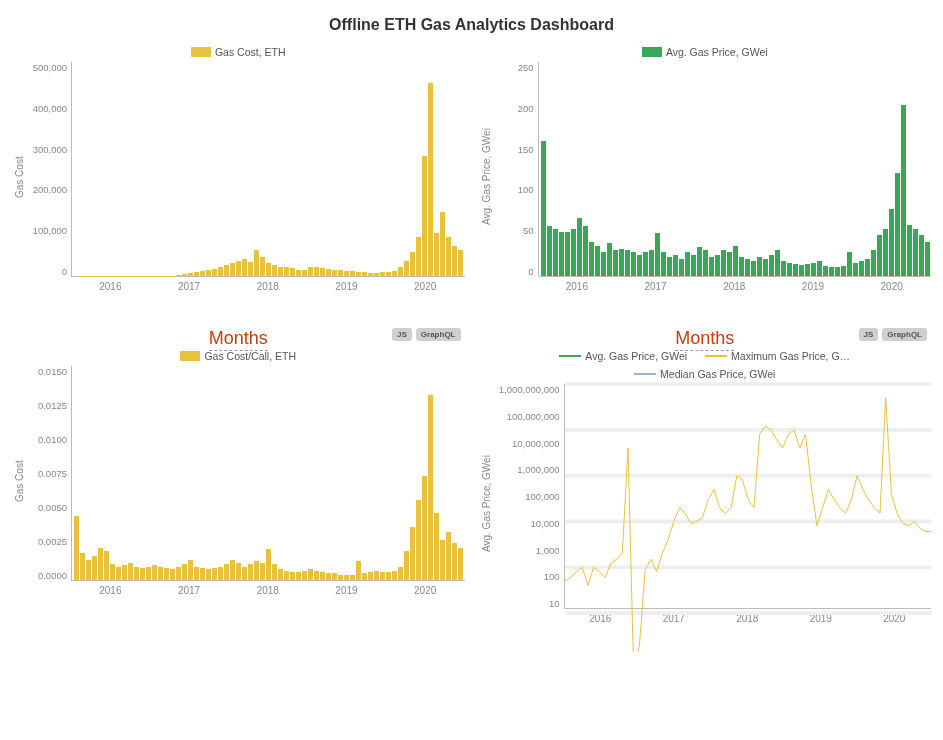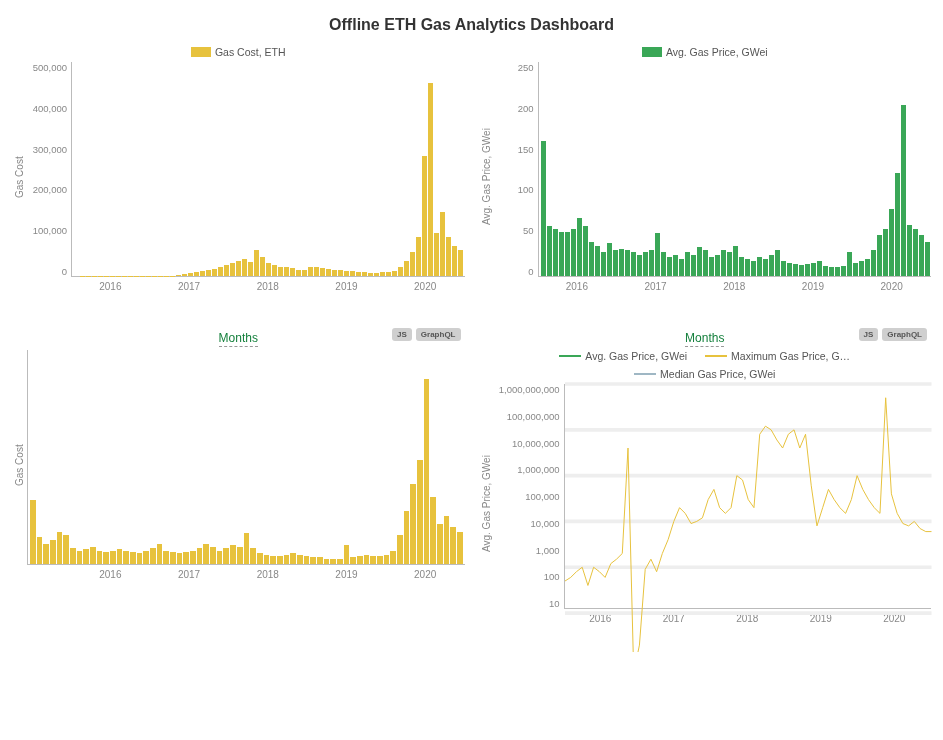--- a/index.html
+++ b/index.html
@@ -16,21 +16,21 @@
   .y-title { writing-mode: vertical-rl; transform: rotate(180deg); text-align: center; font-size: 10px; color: #888; padding: 0 2px; }
   .plot-col { flex: 1 1 auto; display: flex; flex-direction: column; }
   .plot-row { flex: 1 1 auto; display: flex; }
   .y-ticks { display: flex; flex-direction: column; justify-content: space-between; align-items: flex-end; font-size: 9.5px; color: #888; padding-right: 4px; min-width: 44px; }
   .plot { flex: 1 1 auto; border-left: 1px solid #bbb; border-bottom: 1px solid #bbb; position: relative; overflow: visible; }
   .bars { position: absolute; inset: 0; display: flex; align-items: flex-end; gap: 1px; padding: 0 2px; }
   .bar { flex: 1 1 0; }
   .x-ticks { display: flex; font-size: 10px; color: #888; padding-left: 44px; margin-top: 4px; }
   .x-ticks span { flex: 1; text-align: center; }
   .footer-row { display: flex; align-items: center; justify-content: center; position: relative; margin-top: 14px; height: 22px; }
-  .months-link { font-size: 12px; color: #15803d; text-decoration: none; border-bottom: 1px dashed #999; padding-bottom: 1px; }
+  .months-link { font-size: 18px; color: #c2410c; text-decoration: none; border-bottom: 1px dashed #999; padding-bottom: 1px; }
   .badges { position: absolute; right: 4px; top: 0; display: flex; gap: 4px; }
   .badge { font-size: 8px; font-weight: 700; background: #cfcfcf; color: #555; padding: 2px 5px; border-radius: 3px; }
   svg.lines { position: absolute; inset: 0; overflow: visible; }
   .grid-h line { stroke: #eee; stroke-width: 1; }
   .big .chart-wrap { height: 240px; }
   .y-ticks.wide { min-width: 70px; }
 </style>
 </head>
 <body>
 
@@ -239,24 +239,39 @@
   </div>
 
   <div class="panel">
     <div class="footer-row">
       <a href="#" class="months-link">Months</a>
       <div class="badges">
         <span class="badge">JS</span>
         <span class="badge">GraphQL</span>
       </div>
     </div>
+    <div class="legend">
+      <span class="legend-item">
+        <span class="legend-swatch" style="background:#e7c23d"></span>
+        <span>Gas Cost/Call, ETH</span>
+      </span>
+    </div>
     <div class="chart-wrap">
       <div class="y-title">Gas Cost</div>
       <div class="plot-col">
         <div class="plot-row">
+          <div class="y-ticks" id="yticks-2">
+              <span>0.0150</span>
+              <span>0.0125</span>
+              <span>0.0100</span>
+              <span>0.0075</span>
+              <span>0.0050</span>
+              <span>0.0025</span>
+              <span>0.0000</span>
+            </div>
           <div class="plot">
             <div class="bars" id="bars-2">
                 <div class="bar" style="height: 30%; background: rgb(231, 194, 61);"></div>
                 <div class="bar" style="height: 12.5%; background: rgb(231, 194, 61);"></div>
                 <div class="bar" style="height: 9.375%; background: rgb(231, 194, 61);"></div>
                 <div class="bar" style="height: 11.25%; background: rgb(231, 194, 61);"></div>
                 <div class="bar" style="height: 15%; background: rgb(231, 194, 61);"></div>
                 <div class="bar" style="height: 13.75%; background: rgb(231, 194, 61);"></div>
                 <div class="bar" style="height: 7.5%; background: rgb(231, 194, 61);"></div>
                 <div class="bar" style="height: 6.25%; background: rgb(231, 194, 61);"></div>

